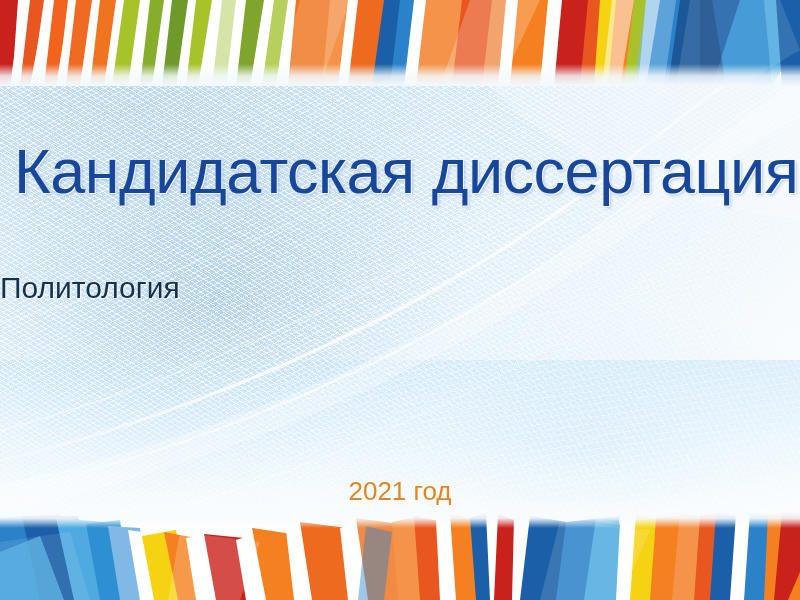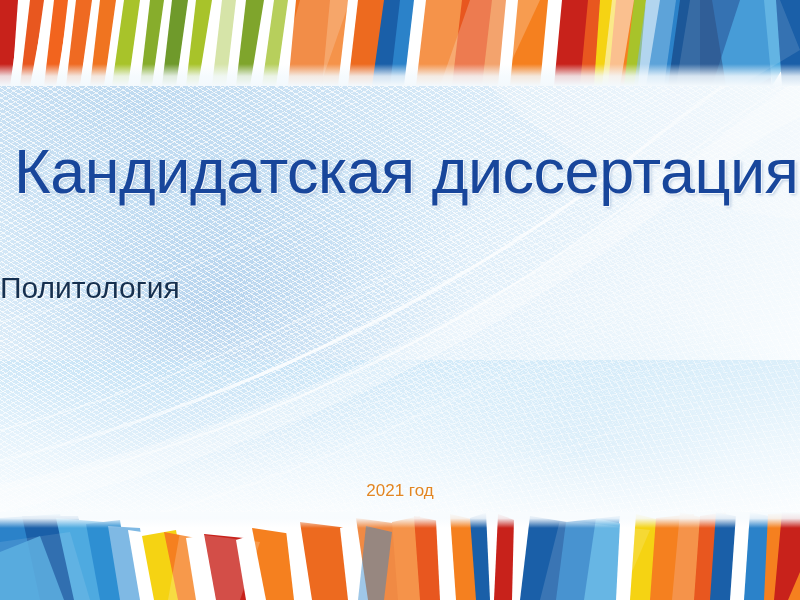--- a/index.html
+++ b/index.html
@@ -123,21 +123,21 @@
     font-weight: 400;
     color: #16304f;
     text-shadow: 1px 1px 1px rgba(255,255,255,0.7);
   }
   .year {
     position: absolute;
     left: 0;
     top: 476px;
     width: 800px;
     text-align: center;
-    font-size: 17px;
+    font-size: 26px;
     line-height: 30px;
     font-weight: 400;
     color: #e28622;
     text-shadow: 1px 1px 1px rgba(255,255,255,0.75);
   }
 </style>
 </head>
 <body>
 
 <div id="slide">

